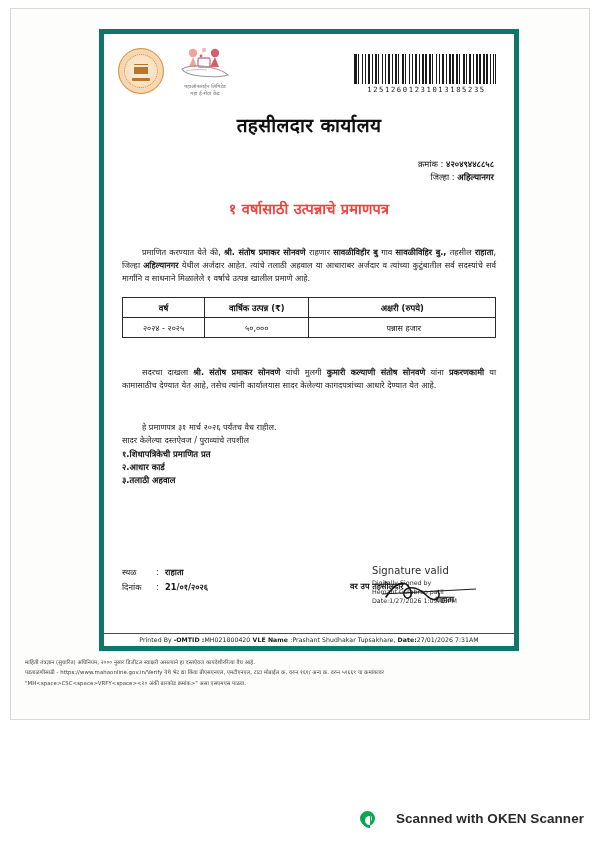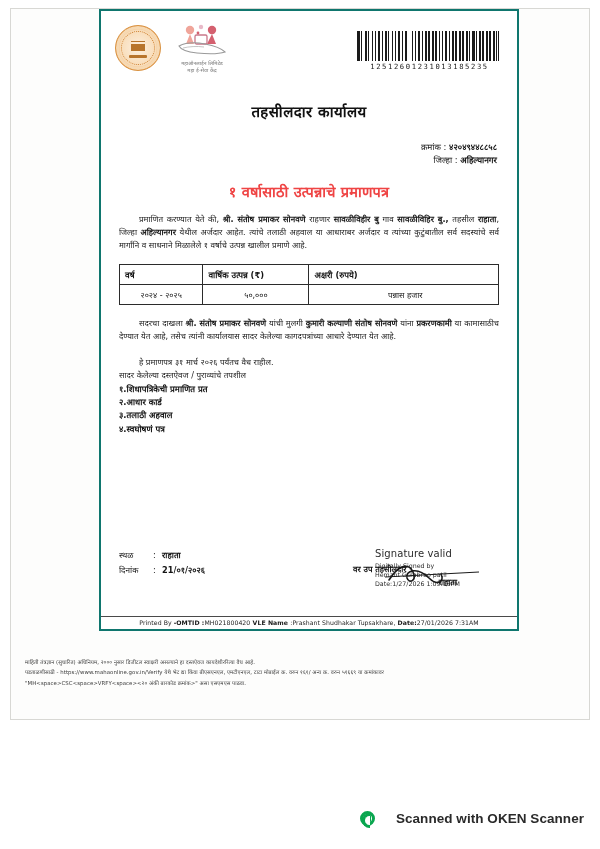--- a/index.html
+++ b/index.html
@@ -27,24 +27,24 @@
     width: 580px;
     height: 712px;
     background: #fdfdfc;
     border: 1px solid #d8d8d4;
   }
 
   
   .cert-frame {
     position: absolute;
     left: 88px;
-    top: 0;
+    top: 20px;
     width: 420px;
     height: 622px;
-    border: 2px solid #0f766e;
+    border: 5px solid #0f766e;
     background: #ffffff;
   }
 
   
   .header-row {
     position: relative;
     height: 78px;
   }
 
   .emblem-seal {
@@ -131,24 +131,24 @@
     font-size: 7.2px;
     letter-spacing: 1.6px;
     color: #1a1a1a;
     margin-top: 1px;
     padding-left: 3px;
   }
 
   
   .office-title {
     text-align: center;
-    font-size: 15px;
+    font-size: 19px;
     font-weight: 700;
     color: #111;
-    margin-top: 12px;
+    margin-top: 0;
     letter-spacing: .4px;
   }
 
   .ref-block {
     margin-top: 20px;
     padding-right: 20px;
     text-align: right;
     font-size: 8.4px;
     color: #151515;
     line-height: 1.55;
@@ -166,41 +166,41 @@
   }
 
   
   .body-wrap { padding: 0 18px; }
 
   .para {
     font-size: 8.1px;
     line-height: 1.62;
     color: #1a1a1a;
     text-align: justify;
-    margin-top: 12px;
+    margin-top: 28px;
   }
   .para .b { font-weight: 700; }
   .para-indent { text-indent: 20px; }
 
   
   .income-table {
     width: 100%;
     border-collapse: collapse;
     margin-top: 12px;
     font-size: 8px;
   }
   .income-table th,
   .income-table td {
     border: 1px solid #2b2b2b;
     padding: 4px 5px;
     color: #141414;
   }
   .income-table th {
     font-weight: 700;
-    text-align: left;
+    text-align: center;
     font-size: 8.4px;
   }
   .col-year   { width: 22%; }
   .col-income { width: 28%; }
   .col-words  { width: 50%; }
   td.c-year   { text-align: center; }
   td.c-income { text-align: center; }
   td.c-words  { text-align: center; padding-left: 8px; }
 
   
@@ -441,21 +441,20 @@
           <span>सदरचा दाखला </span><span class="b">श्री. संतोष प्रमाकर सोनवणे</span><span> यांची मुलगी </span><span class="b">कुमारी कल्याणी संतोष सोनवणे</span><span> यांना </span><span class="b">प्रकरणकामी</span><span> या कामासाठीच देण्यात येत आहे, तसेच त्यांनी कार्यालयास सादर केलेल्या कागदपत्रांच्या आधारे देण्यात येत आहे.</span>
         </p>
 
         <p class="para para-indent">हे प्रमाणपत्र ३१ मार्च २०२६ पर्यंतच वैध राहील.</p>
 
         <div class="docs-heading">सादर केलेल्या दस्तऐवज / पुराव्यांचे तपशील</div>
         <ul class="docs-list">
           <li>१.शिधापत्रिकेची प्रमाणित प्रत</li>
           <li>२.आधार कार्ड</li>
           <li>३.तलाठी अहवाल</li>
-          <li>४.स्वघोषणं पत्र</li>
         </ul>
       </div>
 
       <div class="sign-area">
 
         <div class="sign-left">
           <div class="sl-row">
             <span class="sl-label">स्थळ</span>
             <span class="sl-sep">:</span>
             <span class="sl-value">राहाता</span>

